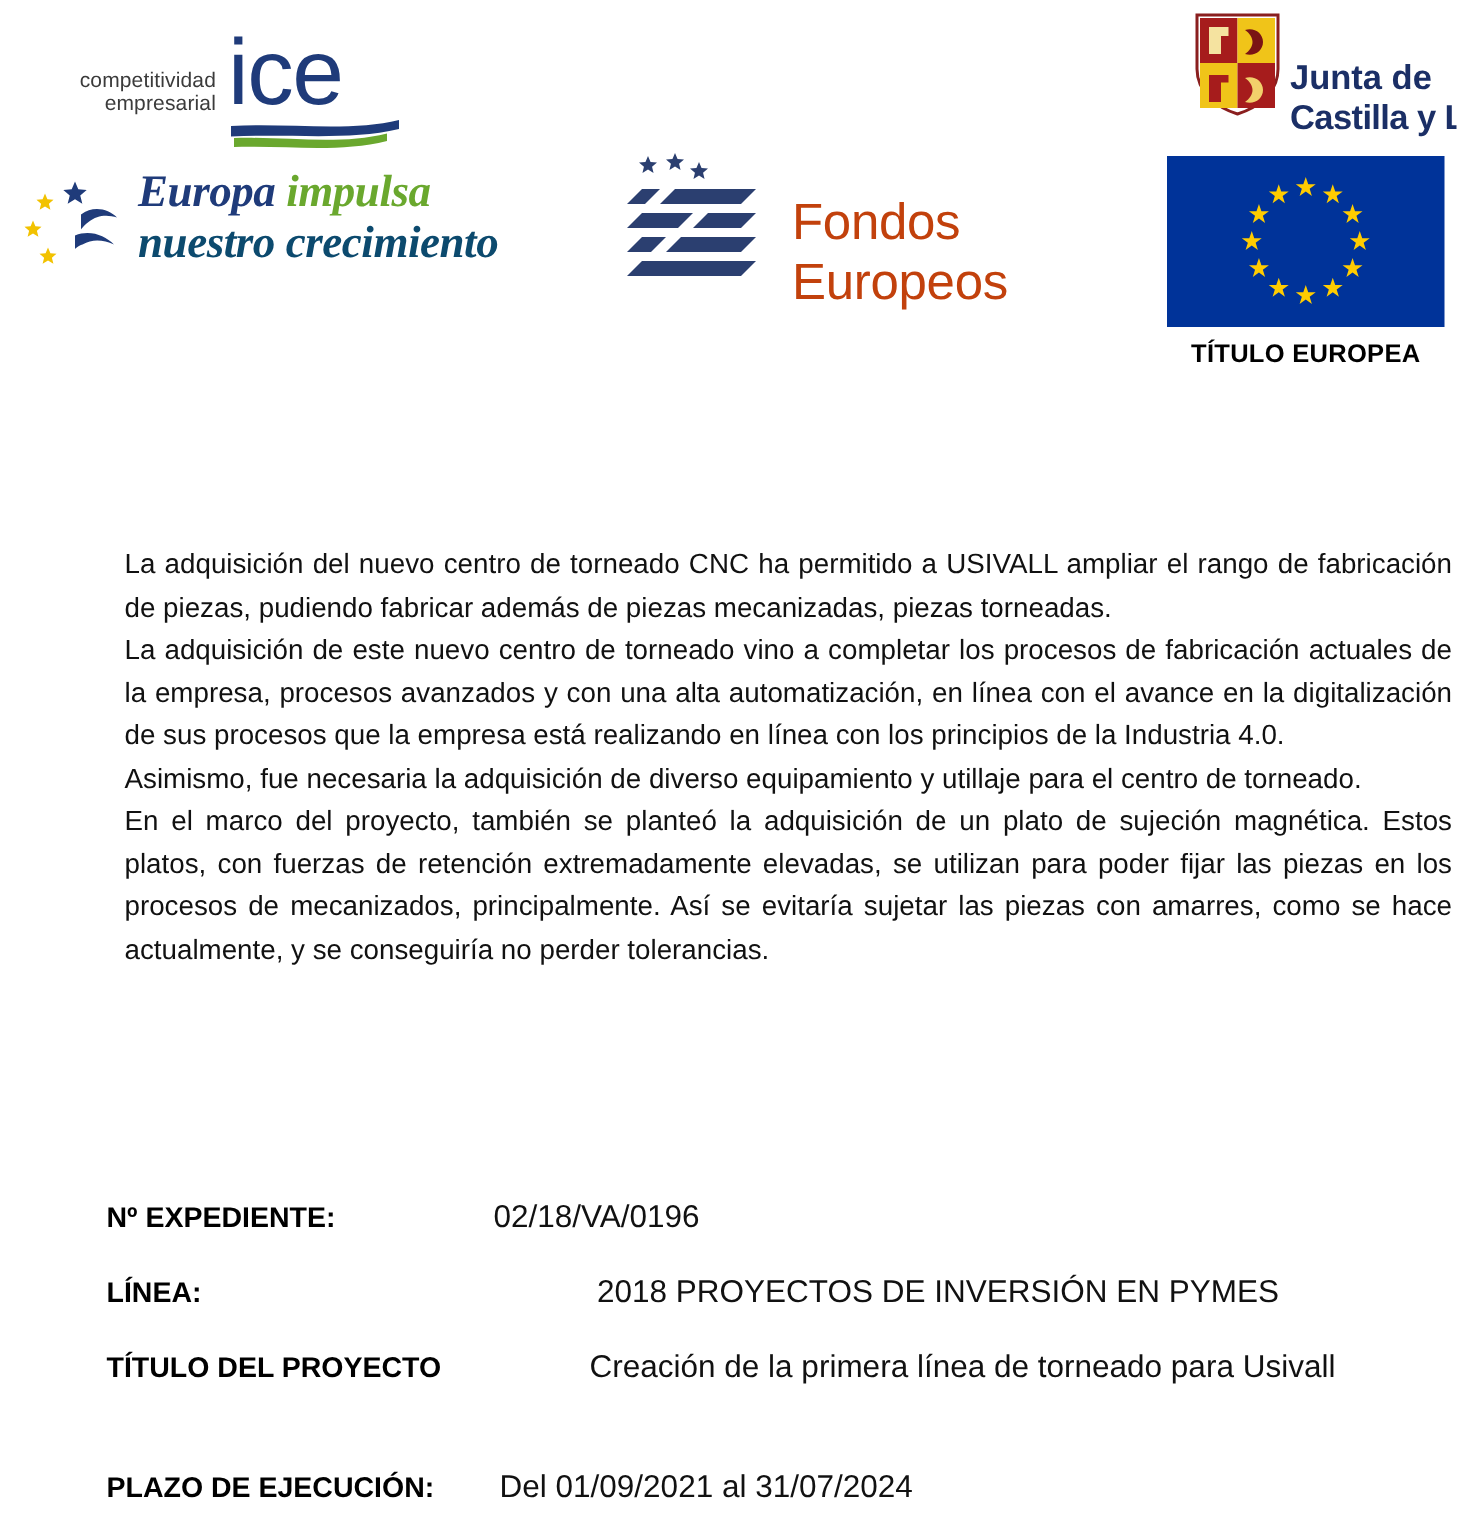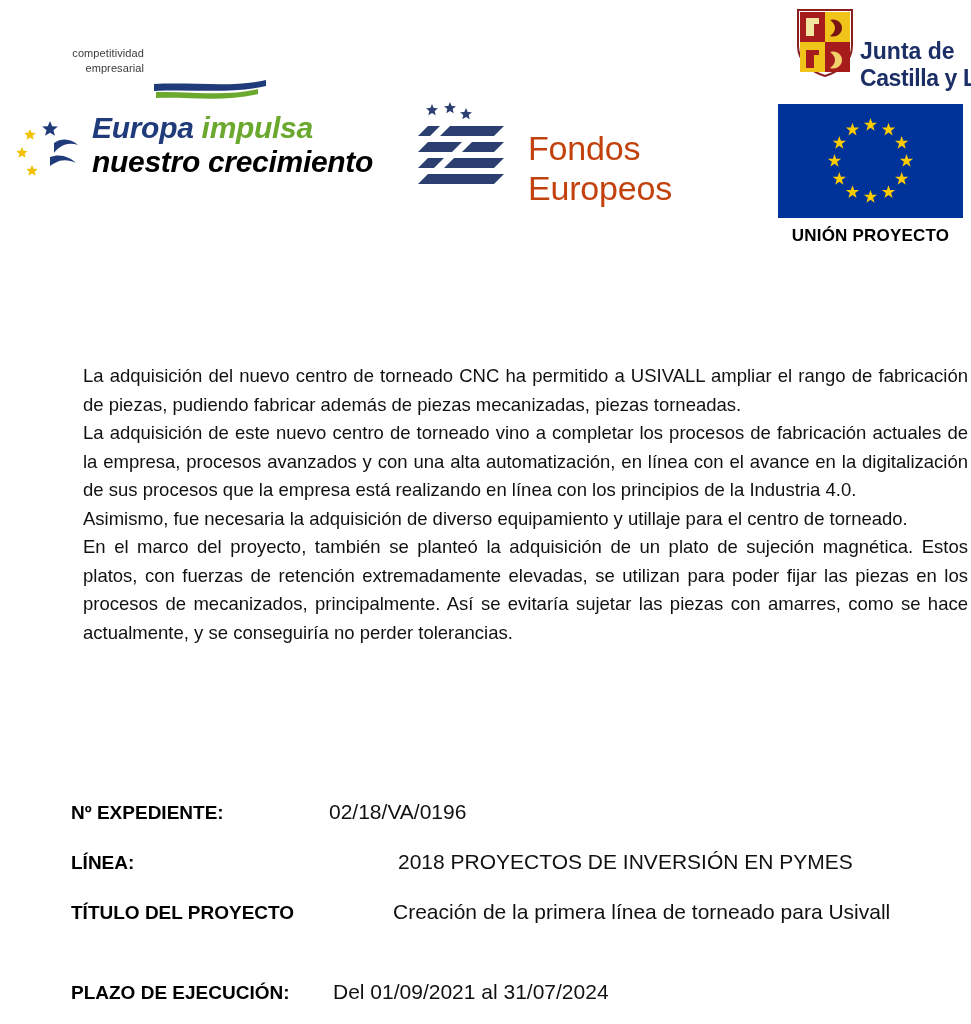--- a/index.html
+++ b/index.html
@@ -30,21 +30,21 @@
     top: 18px;
     width: 270px;
     height: 80px;
   }
   .ice-sub {
     position: absolute;
     left: 0;
     top: 28px;
     width: 130px;
     text-align: right;
-    font-size: 11px;
+    font-size: 14px;
     line-height: 15px;
     color: #3b3b3b;
     letter-spacing: .1px;
   }
   .ice-word {
     position: absolute;
     left: 138px;
     top: 0px;
     font-size: 62px;
     line-height: 62px;
@@ -60,20 +60,21 @@
     height: 22px;
   }
 
   
   .europa-block {
     position: absolute;
     left: 14px;
     top: 105px;
     width: 390px;
     height: 90px;
+    font-family: Liberation Serif, serif;
   }
   .europa-flag {
     position: absolute;
     left: 0;
     top: 8px;
     width: 74px;
     height: 70px;
   }
   .europa-text {
     position: absolute;
@@ -90,21 +91,21 @@
     letter-spacing: -.3px;
   }
   .europa-l1 .green {
     color: #6aa82e;
   }
   .europa-l2 {
     font-size: 30px;
     line-height: 34px;
     font-style: italic;
     font-weight: bold;
-    color: #000000;
+    color: #0c4a6e;
     letter-spacing: -.3px;
   }
 
   
   .fondos-block {
     position: absolute;
     left: 410px;
     top: 100px;
     width: 380px;
     height: 100px;
@@ -228,20 +229,21 @@
 </head>
 <body>
 
 <div class="header">
 
   <div class="ice-block">
     <div class="ice-sub">
       <div>competitividad</div>
       <div>empresarial</div>
     </div>
+    <div class="ice-word">ice</div>
     <svg class="ice-swoosh" viewBox="0 0 112 22">
       <path d="M0 4 C40 2, 80 8, 112 0 L112 6 C78 14, 40 9, 0 11 Z" fill="#1f3b7a"></path>
       <path d="M2 12 C38 11, 72 17, 104 9 L104 14 C72 22, 38 17, 2 18 Z" fill="#6aa82e"></path>
     </svg>
   </div>
 
   <div class="europa-block">
     <svg class="europa-flag" viewBox="0 0 74 70">
       <g fill="#1f3b7a">
         <path d="M36 8 l2.2 5.2 5.6.4 -4.3 3.7 1.4 5.5 -4.9-3 -4.9 3 1.4-5.5 -4.3-3.7 5.6-.4z"></path>
@@ -346,21 +348,21 @@
             <g transform="translate(-31.2,-18)">
                 <polygon points="0,-7 1.65,-2.2 6.65,-2.2 2.6,0.85 4.1,5.7 0,2.7 -4.1,5.7 -2.6,0.85 -6.65,-2.2 -1.65,-2.2"></polygon>
               </g>
             <g transform="translate(-18,-31.2)">
                 <polygon points="0,-7 1.65,-2.2 6.65,-2.2 2.6,0.85 4.1,5.7 0,2.7 -4.1,5.7 -2.6,0.85 -6.65,-2.2 -1.65,-2.2"></polygon>
               </g>
           </g>
         </g>
       </svg>
     </div>
-    <div class="eu-caption">UNIÓN PROYECTO</div>
+    <div class="eu-caption">TÍTULO EUROPEA</div>
   </div>
 
 </div>
 
 <div class="doc-body">
   <p>La adquisición del nuevo centro de torneado CNC ha permitido a USIVALL ampliar el rango de fabricación de piezas, pudiendo fabricar además de piezas mecanizadas, piezas torneadas.</p>
   <p>La adquisición de este nuevo centro de torneado vino a completar los procesos de fabricación actuales de la empresa, procesos avanzados y con una alta automatización, en línea con el avance en la digitalización de sus procesos que la empresa está realizando en línea con los principios de la Industria 4.0.</p>
   <p>Asimismo, fue necesaria la adquisición de diverso equipamiento y utillaje para el centro de torneado.</p>
   <p>En el marco del proyecto, también se planteó la adquisición de un plato de sujeción magnética. Estos platos, con fuerzas de retención extremadamente elevadas, se utilizan para poder fijar las piezas en los procesos de mecanizados, principalmente. Así se evitaría sujetar las piezas con amarres, como se hace actualmente, y se conseguiría no perder tolerancias.</p>
 </div>

